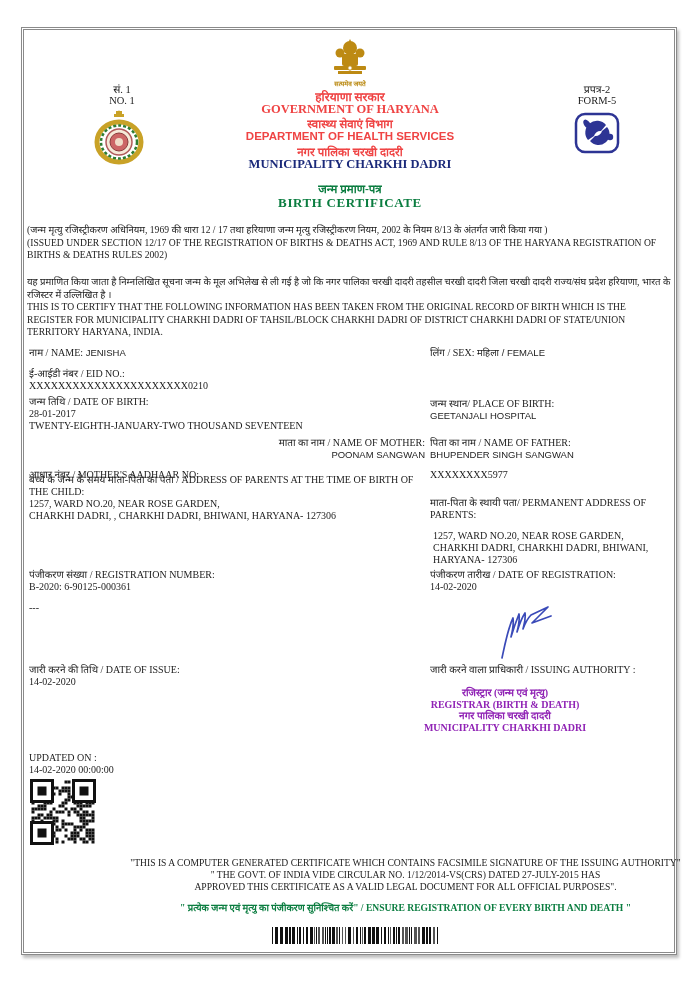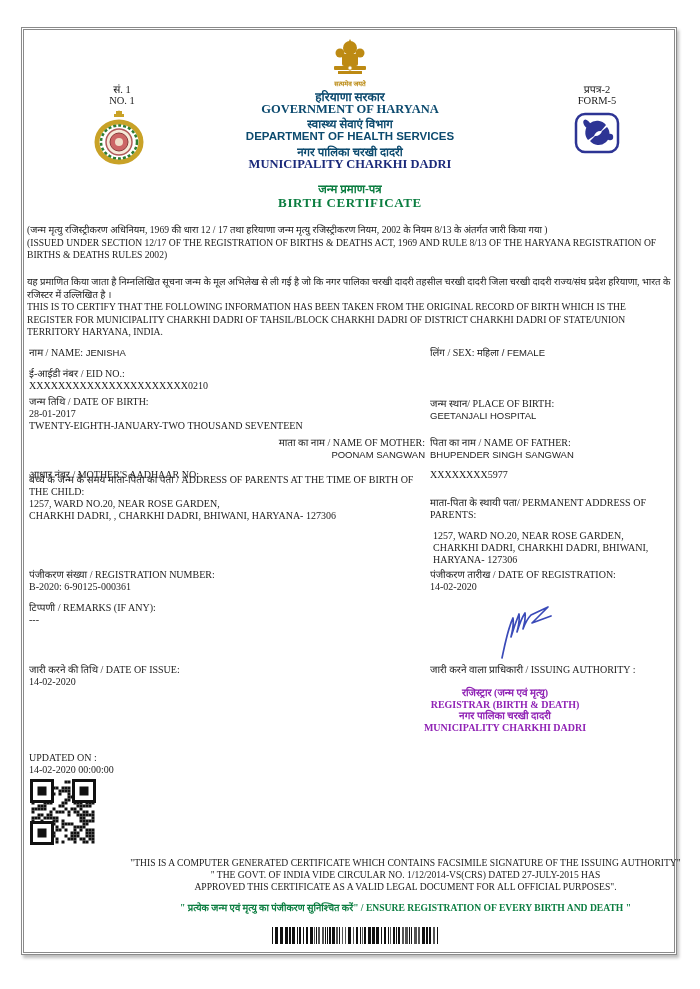--- a/index.html
+++ b/index.html
@@ -2,21 +2,21 @@
 <html><head>
 <meta charset="utf-8">
 <style>
   html,body{margin:0;padding:0;background:#fff;}
   .page{position:relative;width:700px;height:989px;background:#ffffff;overflow:hidden;
         font-family:"Liberation Serif","DejaVu Serif",serif;color:#1c1c1c;padding-left:37px;}
   .cert-border{position:absolute;left:21px;top:27px;width:650px;height:922px;
         border:3px double #8a8a8a;box-shadow:2px 3px 3px #bdbdbd;}
   .abs{position:absolute;}
   .ctr{text-align:center;}
-  .hdr-blue{color:#0c4a6e;font-weight:bold;text-align:center;}
+  .hdr-blue{color:#ef4444;font-weight:bold;text-align:center;}
   .hdr-navy{color:#1b2a7a;font-weight:bold;}
   .hdr-green{color:#0b7d40;font-weight:bold;}
   .gold{color:#b8860b;}
   .purple{color:#9023b5;font-weight:bold;}
   .lab{font-size:10px;line-height:12px;}
   .val{font-size:10px;line-height:12px;}
   .sansval{font-family:"Liberation Sans","DejaVu Sans",sans-serif;font-size:9.5px;}
   .prel{white-space:pre-line;}
   .para{font-size:9.6px;line-height:12.5px;}
   .leftcol{left:29px;width:396px;}
@@ -147,21 +147,20 @@
   <div class="abs leftcol" style="top:569px;">
     <div class="lab">पंजीकरण संख्या   / REGISTRATION NUMBER:</div>
     <div class="val">B-2020: 6-90125-000361</div>
   </div>
   <div class="abs rightcol" style="top:569px;">
     <div class="lab">पंजीकरण तारीख / DATE OF REGISTRATION:</div>
     <div class="val">14-02-2020</div>
   </div>
 
   <div class="abs leftcol" style="top:602px;">
-    <div class="lab">टिप्पणी / REMARKS (IF ANY):</div>
     <div class="val">---</div>
   </div>
 
   <div class="abs" style="left:488px;top:594px;width:90px;height:66px;">
     <svg width="90" height="66" viewBox="0 0 90 66">
       <path d="M14 64 C17 50 20 34 25 24 C26 31 24 39 23 43 C26 33 29 25 31 20 C32 26 30 34 29 38 C32 28 35 22 37 19 C38 25 36 31 35 35 C38 27 41 23 43 21 L60 13 L44 29 L63 22" fill="none" stroke="#3a4ab8" stroke-width="1.7" stroke-linecap="round" stroke-linejoin="round"></path>
     </svg>
   </div>
 
   <div class="abs leftcol" style="top:664px;">

